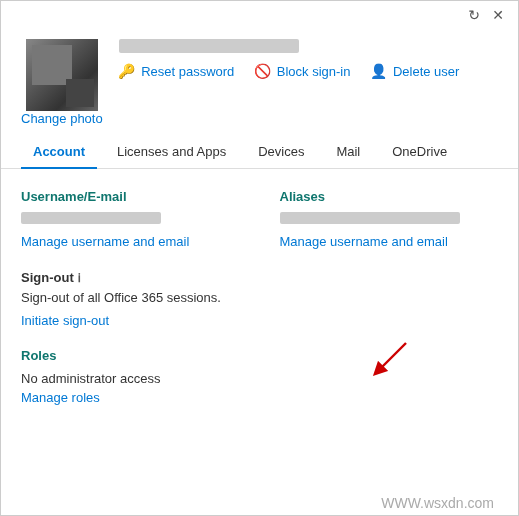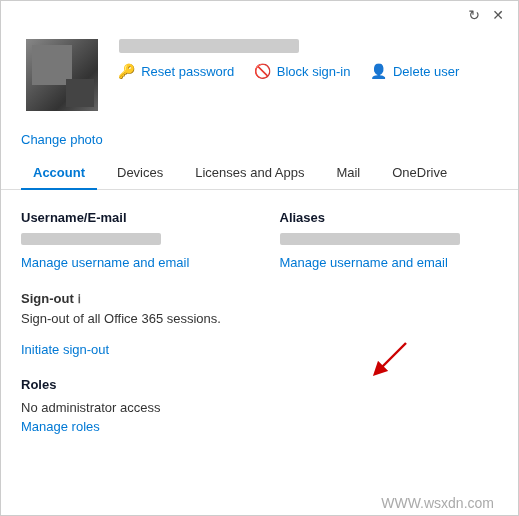--- a/index.html
+++ b/index.html
@@ -37,21 +37,21 @@
     .header {
       display: flex;
       align-items: flex-start;
       padding: 10px 20px 10px 20px;
       gap: 16px;
     }
     .avatar-area {
       display: flex;
       flex-direction: column;
       align-items: center;
-      gap: 21px;
+      gap: 0;
     }
     .avatar {
       width: 72px;
       height: 72px;
       background: linear-gradient(135deg, #888 0%, #555 40%, #333 70%, #666 100%);
       display: flex;
       align-items: center;
       justify-content: center;
       position: relative;
       overflow: hidden;
@@ -147,21 +147,21 @@
     .col-right {
       flex: 1;
       display: flex;
       flex-direction: row;
       gap: 0;
     }
 
     .section-title {
       font-size: 13px;
       font-weight: 600;
-      color: #0f172a;
+      color: #0f766e;
       margin-bottom: 4px;
     }
     .blurred-value {
       height: 12px;
       background: #ccc;
       border-radius: 2px;
       margin-bottom: 6px;
     }
     .blurred-value.w140 { width: 140px; }
     .blurred-value.w180 { width: 180px; }
@@ -190,21 +190,21 @@
       color: #333;
     }
     .info-icon {
       font-size: 12px;
       color: #555;
       cursor: pointer;
     }
     .signout-desc {
       font-size: 13px;
       color: #333;
-      margin-bottom: 12px;
+      margin-bottom: 4px;
     }
 
     .arrow-annotation {
       position: absolute;
       
       right: 108px;
       top: 338px;
       width: 40px;
       height: 40px;
       pointer-events: none;
@@ -247,22 +247,22 @@
       <button class="header-action-btn">
         <span class="action-icon">👤</span>
         <span>Delete user</span>
       </button>
     </div>
   </div>
 </div>
 
 <div class="tabs">
   <div class="tab active">Account</div>
+  <div class="tab">Licenses and Apps</div>
   <div class="tab">Devices</div>
-  <div class="tab">Licenses and Apps</div>
   <div class="tab">Mail</div>
   <div class="tab">OneDrive</div>
 </div>
 
 <div class="content">
 
   <div class="col-left">
 
     <div class="section-block">
       <div class="section-title">Username/E-mail</div>

